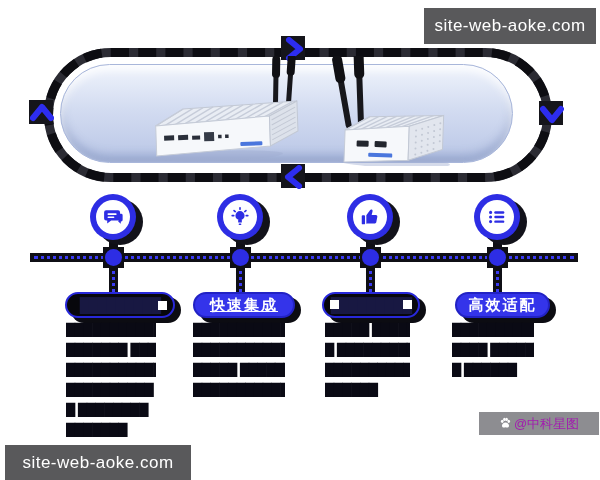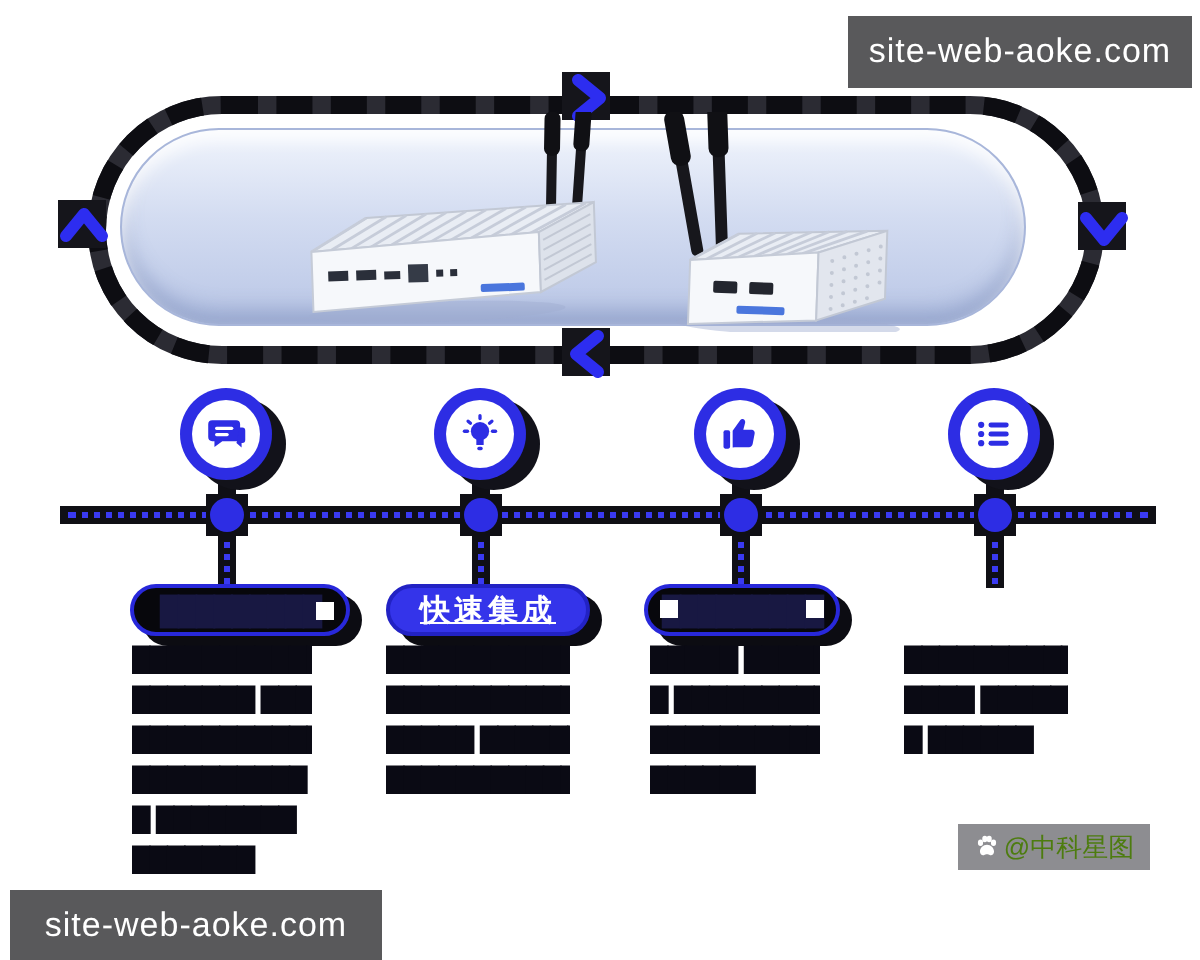--- a/index.html
+++ b/index.html
@@ -5,22 +5,22 @@
   html,body{margin:0;padding:0;background:#fff;}
   #canvas{position:relative;width:600px;height:480px;background:#ffffff;overflow:hidden;
           font-family:"Liberation Sans","DejaVu Sans",sans-serif;}
   .abs{position:absolute;}
 
   
   .wm{background:#59595b;color:#fff;display:flex;align-items:center;justify-content:center;
       font-size:17px;letter-spacing:.5px;}
   .wm-top{left:424px;top:8px;width:172px;height:36px;}
   .wm-bottom{left:5px;top:445px;width:186px;height:35px;}
-  .wm-credit{left:479px;top:412px;width:96px;height:23px;background:rgba(125,125,130,.88);
-      color:#4d7c0f;display:flex;align-items:center;justify-content:center;gap:2px;font-size:13px;}
+  .wm-credit{left:479px;top:412px;width:120px;height:23px;background:rgba(125,125,130,.88);
+      color:#a21caf;display:flex;align-items:center;justify-content:center;gap:2px;font-size:13px;}
 
   
   .loop-solid{left:44px;top:48px;width:508px;height:134px;border:9px solid #2b2b33;
       border-radius:70px;box-sizing:border-box;}
   .loop-dash{left:44px;top:48px;width:508px;height:134px;border:9px dashed #0d0d12;
       border-radius:70px;box-sizing:border-box;}
   .chev-back{width:24px;height:24px;background:#15151b;}
   .chev{width:24px;height:24px;}
 
   
@@ -275,20 +275,23 @@
   <div class="abs pill pill-blue" style="left:193px;width:102px;text-decoration:underline;">
     <span>快速集成</span>
   </div>
 
   <div class="abs pill pill-dark" style="left:322px;width:98px;">
     <span>█████████</span>
   </div>
   <div class="abs sq" style="left:330px;top:300px;"></div>
   <div class="abs sq" style="left:403px;top:300px;"></div>
 
+  <div class="abs pill pill-blue" style="left:455px;width:95px;">
+    <span>高效适配</span>
+  </div>
 
   <div class="abs bodycol" style="left:66px;width:90px;">
       <span>████████████</span>
       <span>███████ ███</span>
       <span>████████████</span>
       <span>██████████ █</span>
       <span>█ ████████</span>
       <span>███████</span>
     </div>
   <div class="abs bodycol" style="left:193px;width:92px;">

